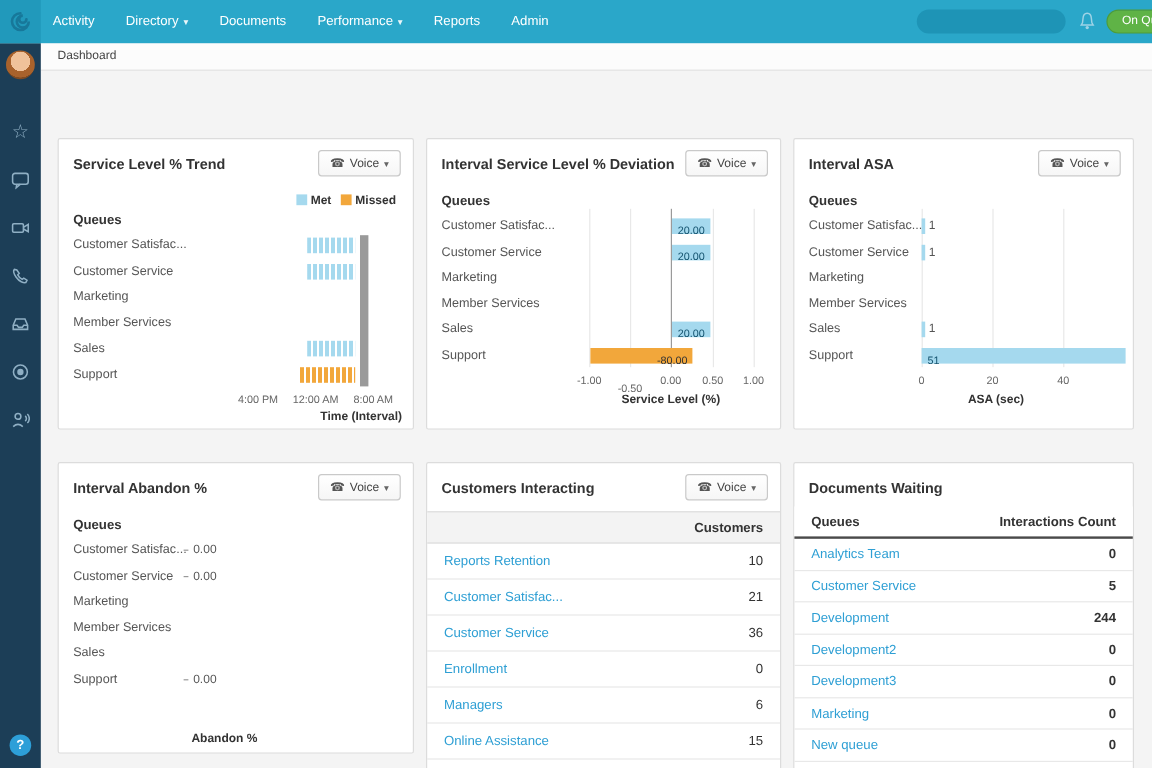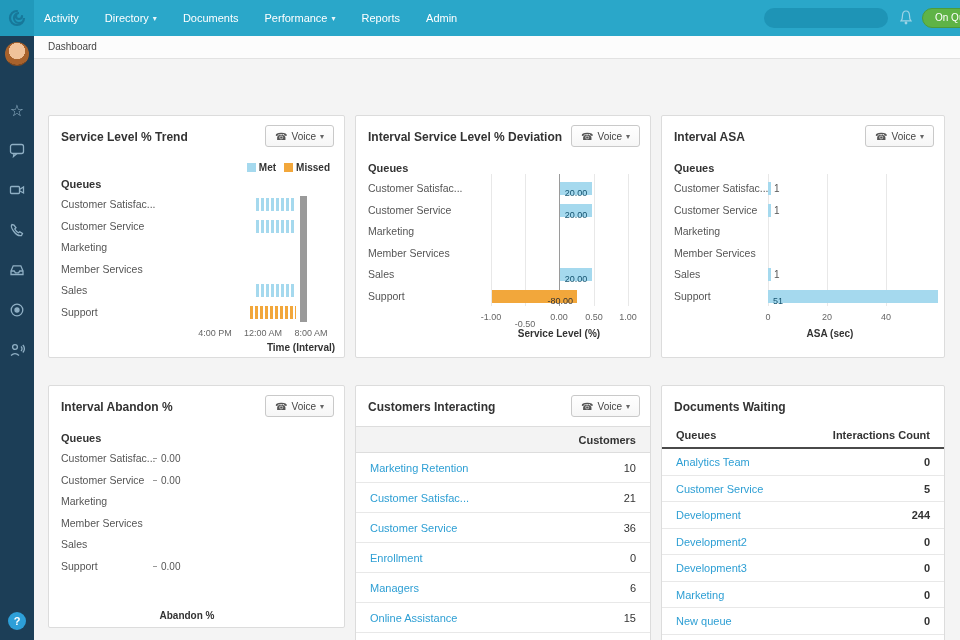--- a/index.html
+++ b/index.html
@@ -272,21 +272,21 @@
     <div class="card-title">Customers Interacting</div>
     <button class="voice-btn">
       <span class="ph">☎</span>
       <span>Voice</span>
       <span class="caret">▾</span>
     </button>
     <div class="tbl-header" style="top:40px;">
       <span style="position:absolute; right:14px;">Customers</span>
     </div>
     <div class="trow" style="top:67px; height:30px; line-height:30px;">
-        <span class="tname">Marketing Retention</span>
+        <span class="tname">Reports Retention</span>
         <span class="tcount">10</span>
       </div>
     <div class="trow" style="top:97px; height:30px; line-height:30px;">
         <span class="tname">Customer Satisfac...</span>
         <span class="tcount">21</span>
       </div>
     <div class="trow" style="top:127px; height:30px; line-height:30px;">
         <span class="tname">Customer Service</span>
         <span class="tcount">36</span>
       </div>

